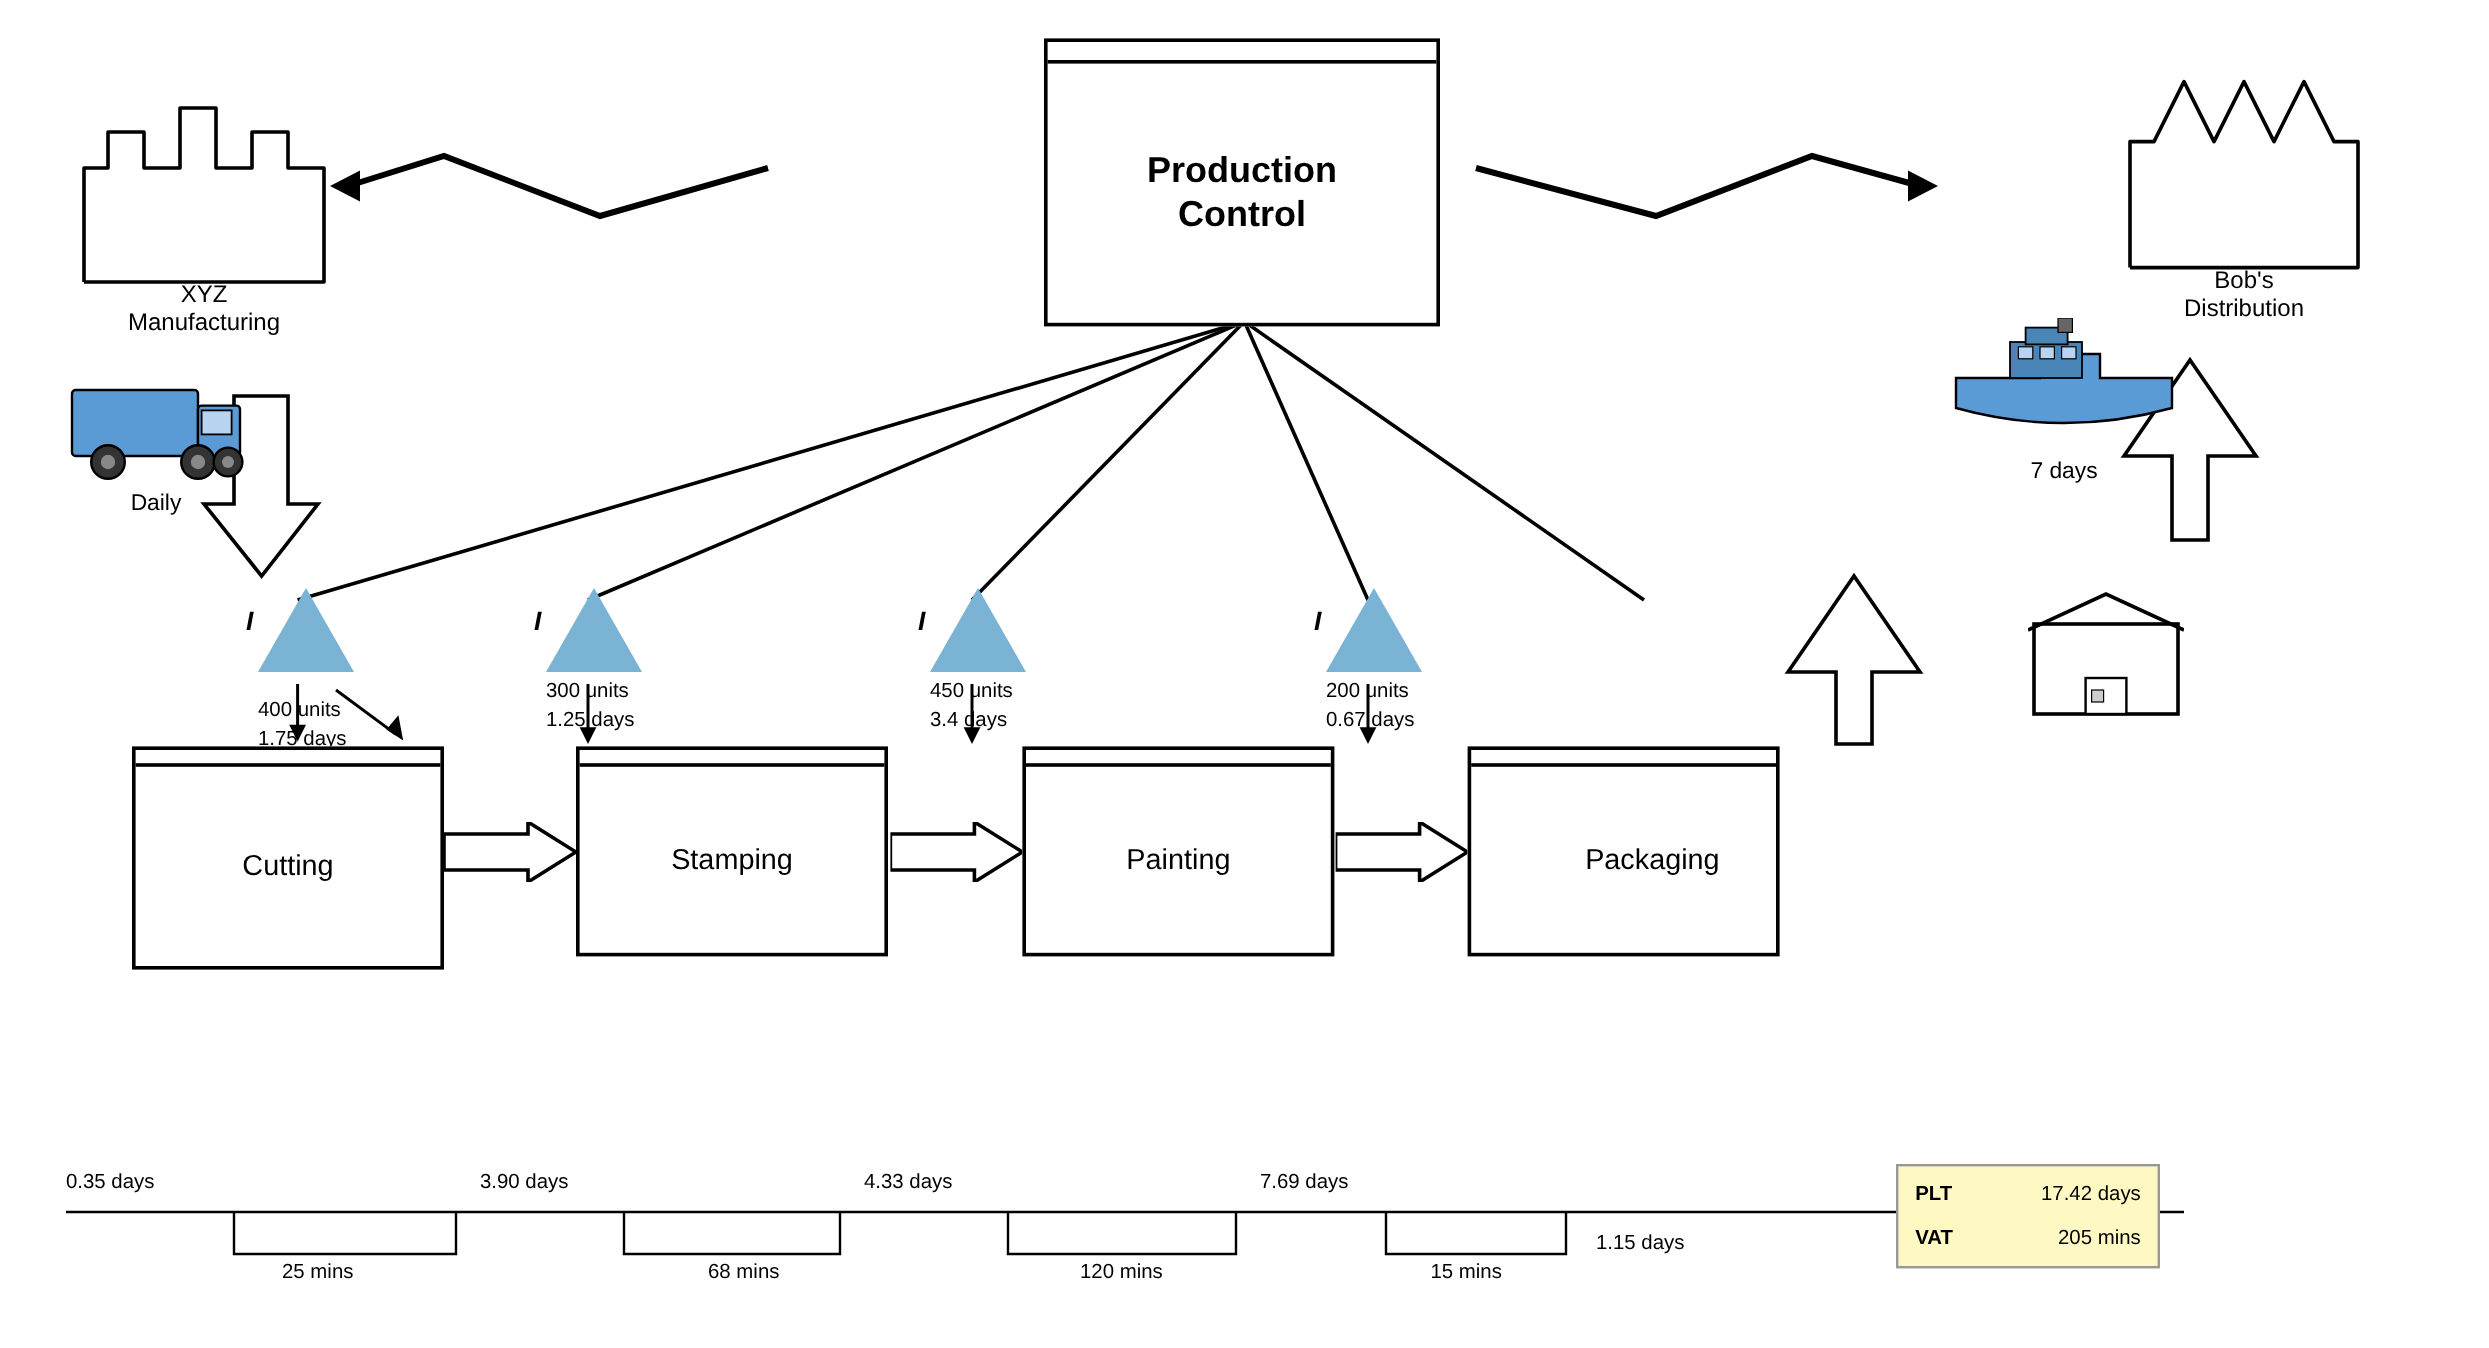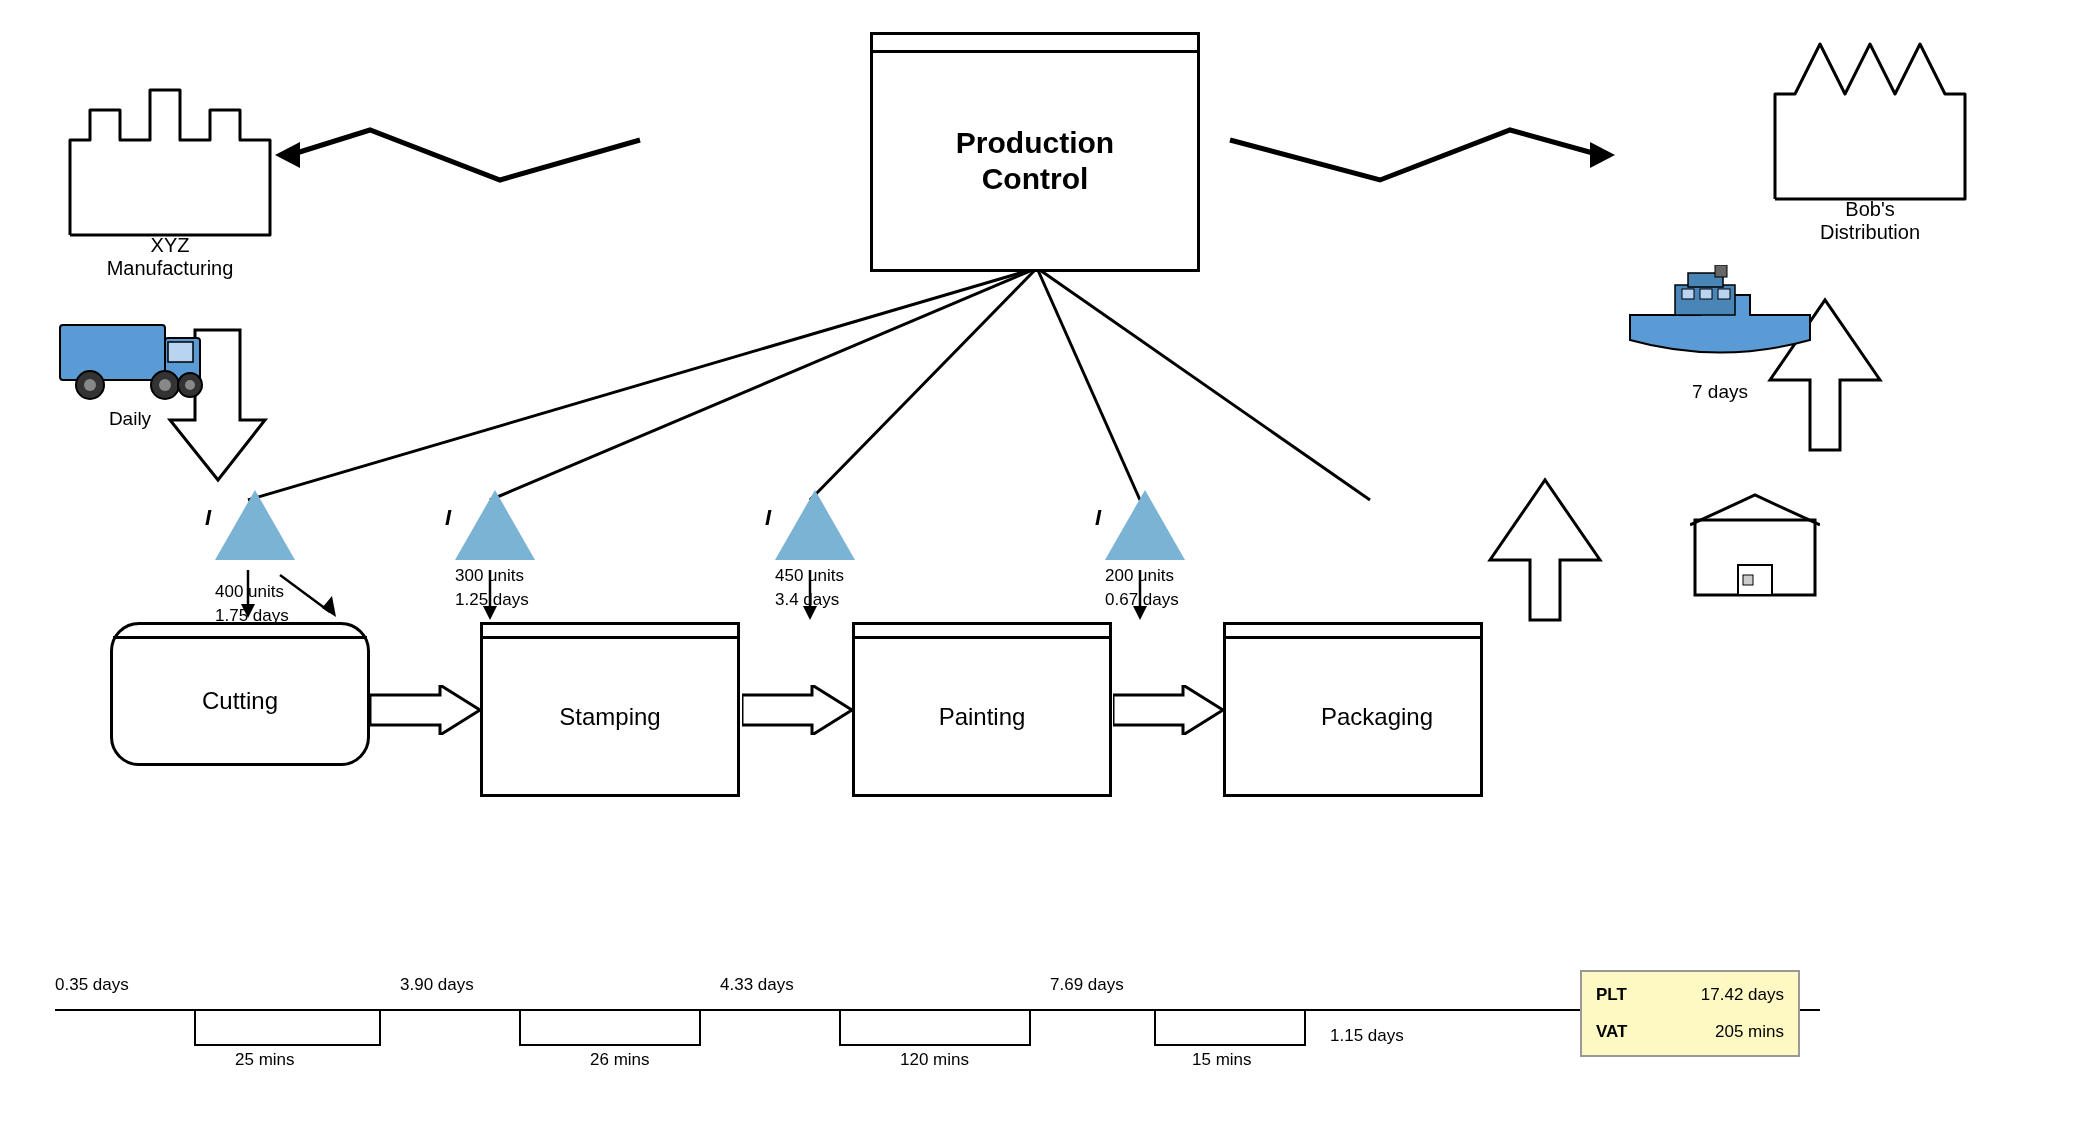--- a/index.html
+++ b/index.html
@@ -170,21 +170,21 @@
     <svg width="220" height="160" viewBox="0 0 220 160" xmlns="http://www.w3.org/2000/svg">
 
       <polyline points="10,155 10,60 30,60 30,30 60,30 60,60 90,60 90,10 120,10 120,60 150,60 150,30 180,30 180,60 210,60 210,155 10,155" fill="white" stroke="#000" stroke-width="3" stroke-linejoin="round"></polyline>
     </svg>
     <div style="text-align:center; font-size:20px; margin-top:-10px;">
       <span style="white-space:pre-line;">XYZ
 Manufacturing</span>
     </div>
   </div>
 
-  <div class="abs" style="left:1765px; top:24px;">
+  <div class="abs" style="left:1765px; top:48px;">
     <svg width="210" height="180" viewBox="0 0 210 180" xmlns="http://www.w3.org/2000/svg">
 
       <polyline points="10,175 10,70 30,70 55,20 80,70 105,20 130,70 155,20 180,70 200,70 200,175 10,175" fill="white" stroke="#000" stroke-width="3" stroke-linejoin="round"></polyline>
     </svg>
     <div style="text-align:center; font-size:20px; margin-top:-10px;">
       <span style="white-space:pre-line;">Bob's
 Distribution</span>
     </div>
   </div>
 
@@ -277,21 +277,21 @@
     <div style="position:relative; width:80px; height:70px;">
       <div class="inventory-triangle"></div>
       <span class="inventory-triangle-label">I</span>
     </div>
     <div style="font-size:17px; margin-top:4px; line-height:1.4;">
       <span>200 units</span><br>
       <span>0.67 days</span>
     </div>
   </div>
 
-  <div class="abs process-box" style="left:110px; top:622px; width:260px; height:144px;border-radius:29px;">
+  <div class="abs process-box" style="left:110px; top:622px; width:260px; height:186px;">
     <div class="process-box-header"></div>
     <div class="process-box-content">
       <span style="font-size:24px;">Cutting</span>
     </div>
   </div>
 
   <div class="abs" style="left:370px; top:685px;">
     <svg width="110" height="50" viewBox="0 0 110 50">
       <polygon points="0,10 70,10 70,0 110,25 70,50 70,40 0,40" fill="white" stroke="#000" stroke-width="3"></polygon>
     </svg>
@@ -336,21 +336,21 @@
 
   <div class="abs" style="left:235px; top:1050px; font-size:17px;">
     <span>25 mins</span>
   </div>
 
   <div class="abs" style="left:400px; top:975px; font-size:17px;">
     <span>3.90 days</span>
   </div>
 
   <div class="abs" style="left:590px; top:1050px; font-size:17px;">
-    <span>26 mins</span>
+    <span>68 mins</span>
   </div>
 
   <div class="abs" style="left:720px; top:975px; font-size:17px;">
     <span>4.33 days</span>
   </div>
 
   <div class="abs" style="left:900px; top:1050px; font-size:17px;">
     <span>120 mins</span>
   </div>
 

